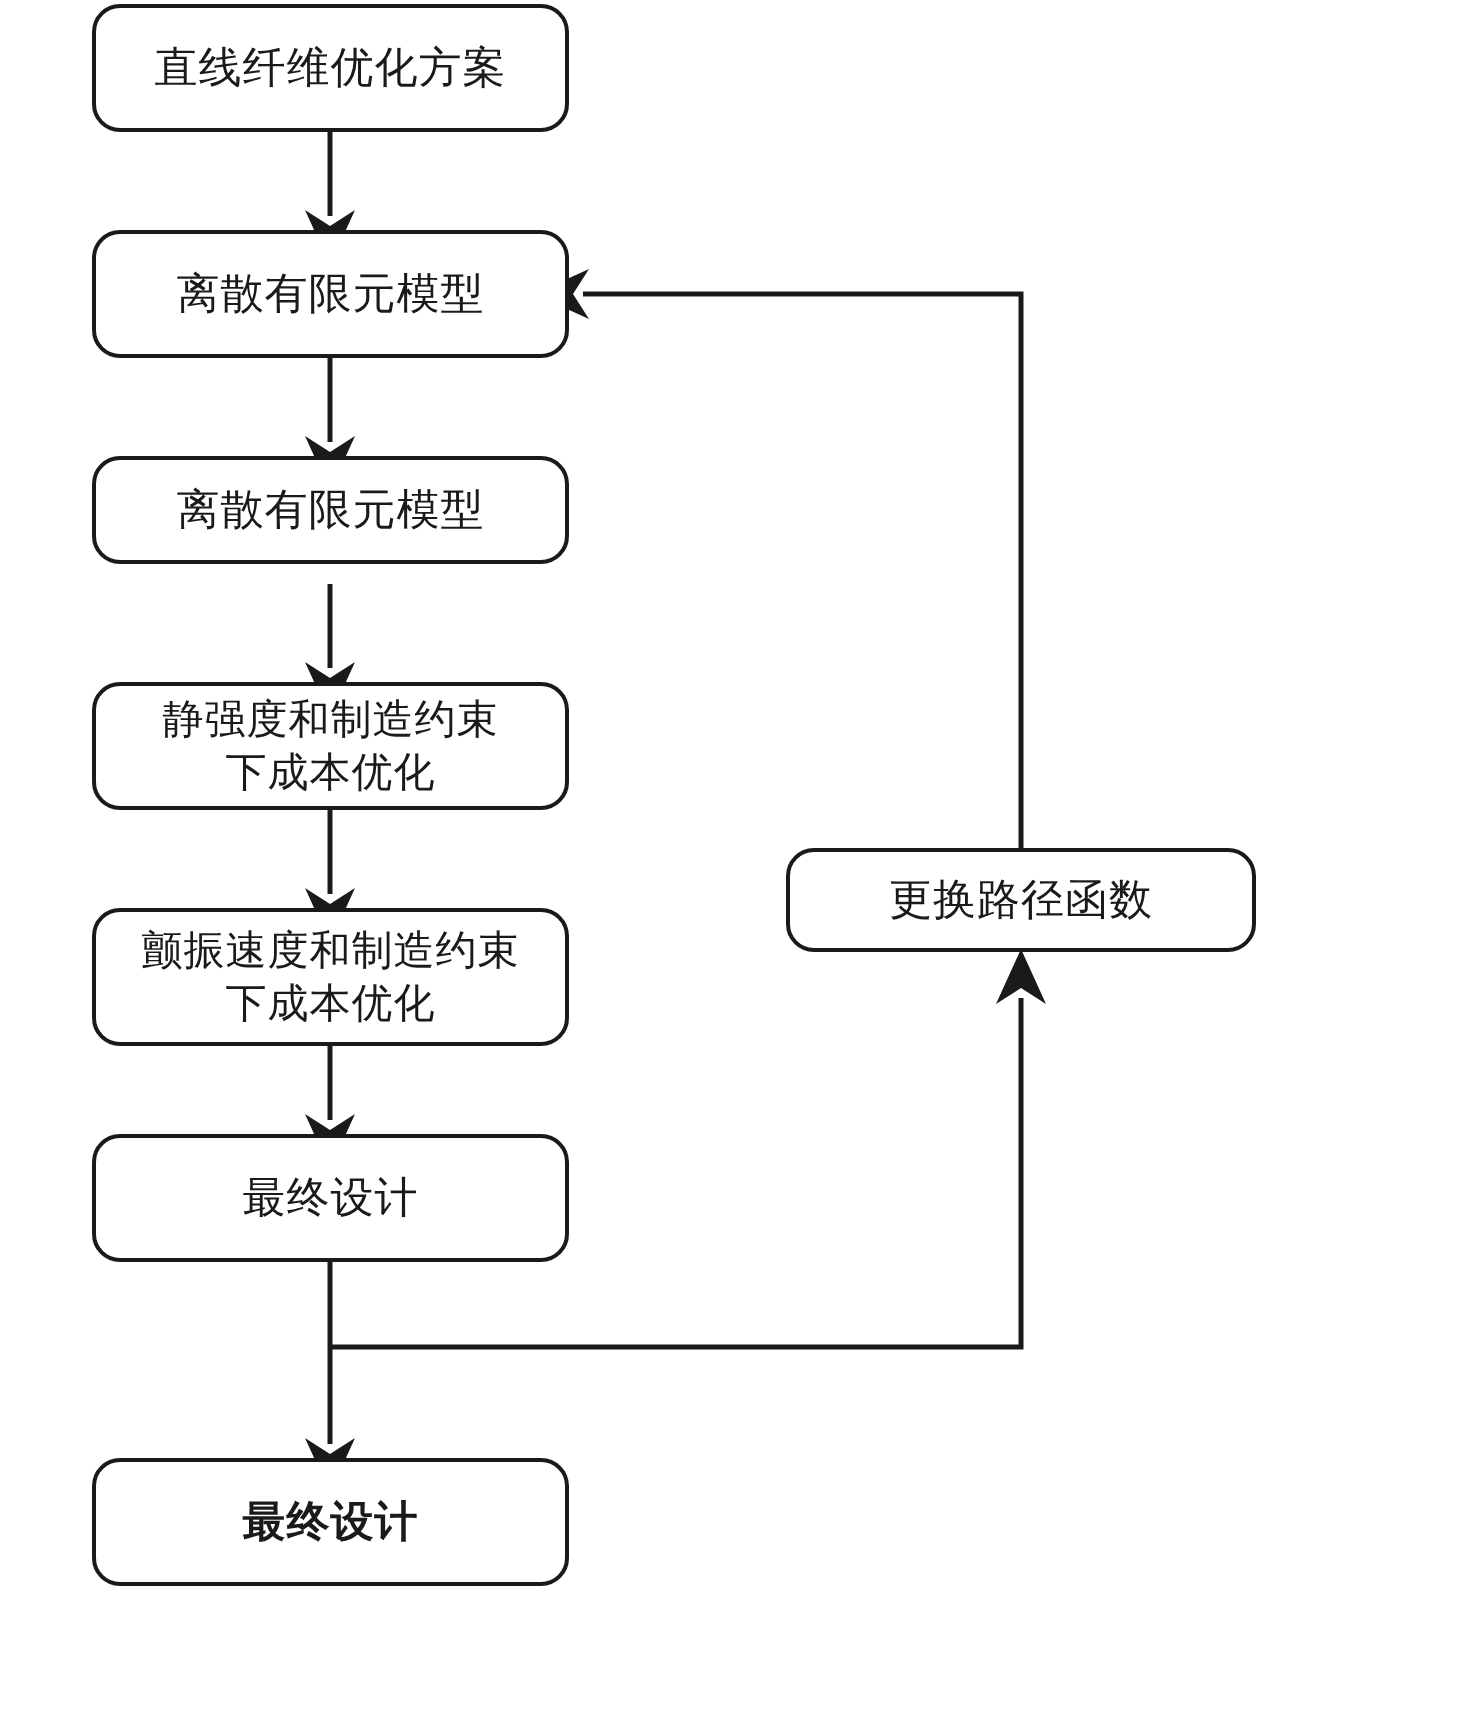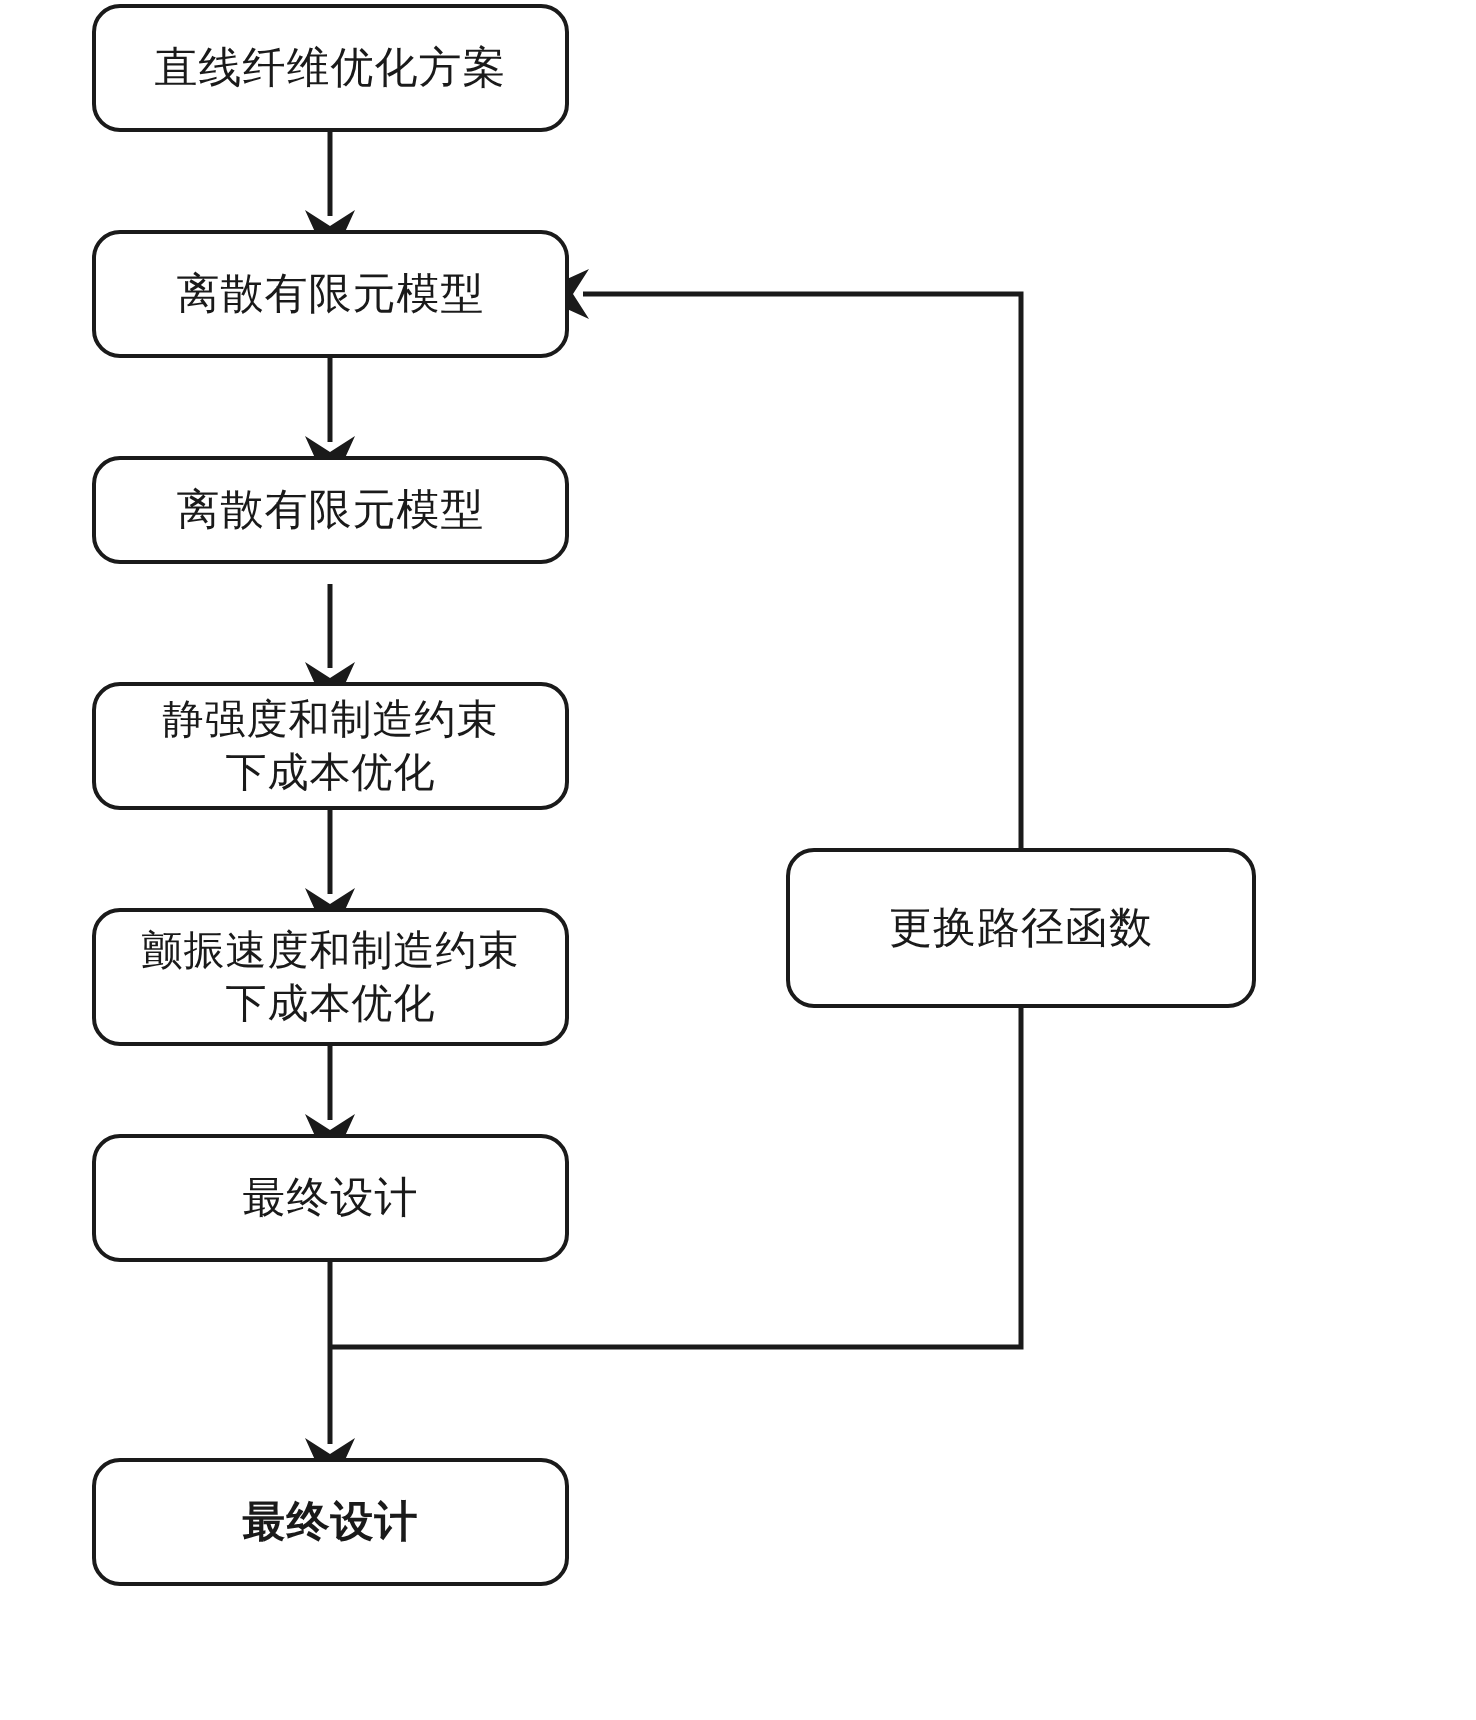--- a/index.html
+++ b/index.html
@@ -117,17 +117,17 @@
   </div>
 
   <div class="node" style="left:92px; top:1134px; width:477px; height:128px;">
     <span class="node-label">最终设计</span>
   </div>
 
   <div class="node" style="left:92px; top:1458px; width:477px; height:128px;font-weight:bold;">
     <span class="node-label">最终设计</span>
   </div>
 
-  <div class="node" style="left:786px; top:848px; width:470px; height:160px;">
+  <div class="node" style="left:786px; top:848px; width:470px; height:104px;">
     <span class="node-label">更换路径函数</span>
   </div>
 
 </div>
 
 </body></html>

